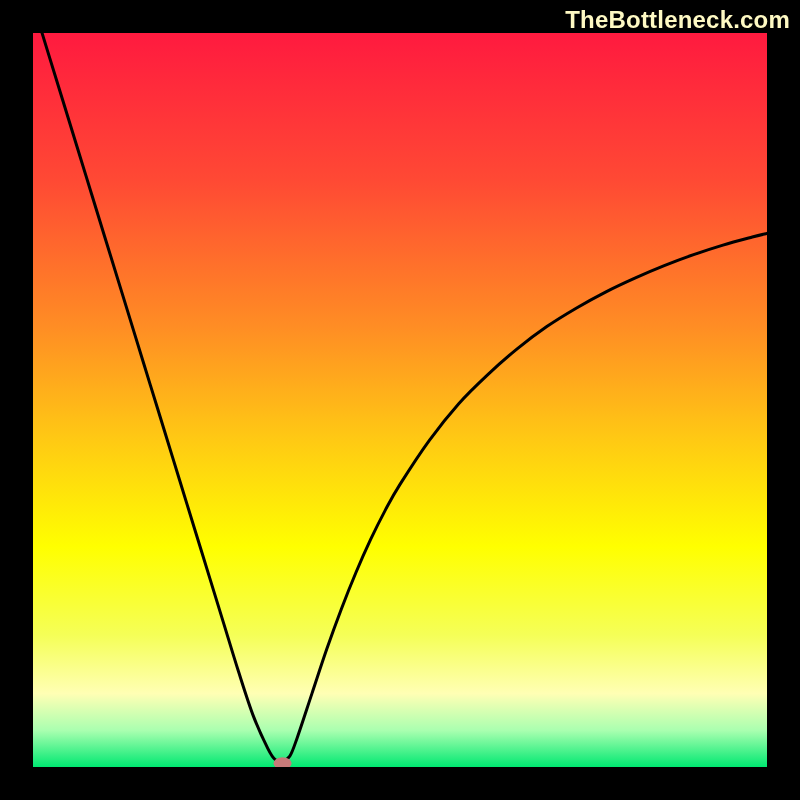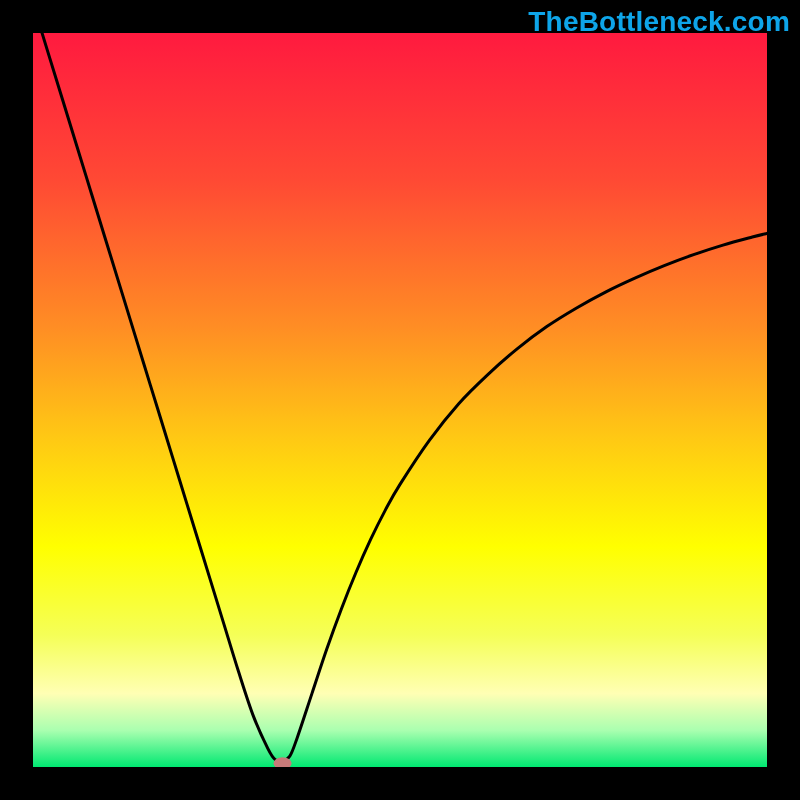--- a/index.html
+++ b/index.html
@@ -24,23 +24,23 @@
     top: 33px;
     width: 734px;
     height: 734px;
     overflow: hidden;
   }
   .watermark {
     position: absolute;
     top: 6px;
     right: 10px;
     font-family: -apple-system, BlinkMacSystemFont, "Segoe UI", Arial, sans-serif;
-    font-size: 28px;
+    font-size: 24px;
     font-weight: 600;
-    color: #0ea5e9;
+    color: #fef9c3;
     letter-spacing: 0.2px;
   }
   svg {
     display: block;
   }
   .marker {
     fill: #c77a79;
   }
 </style>
 </head>

